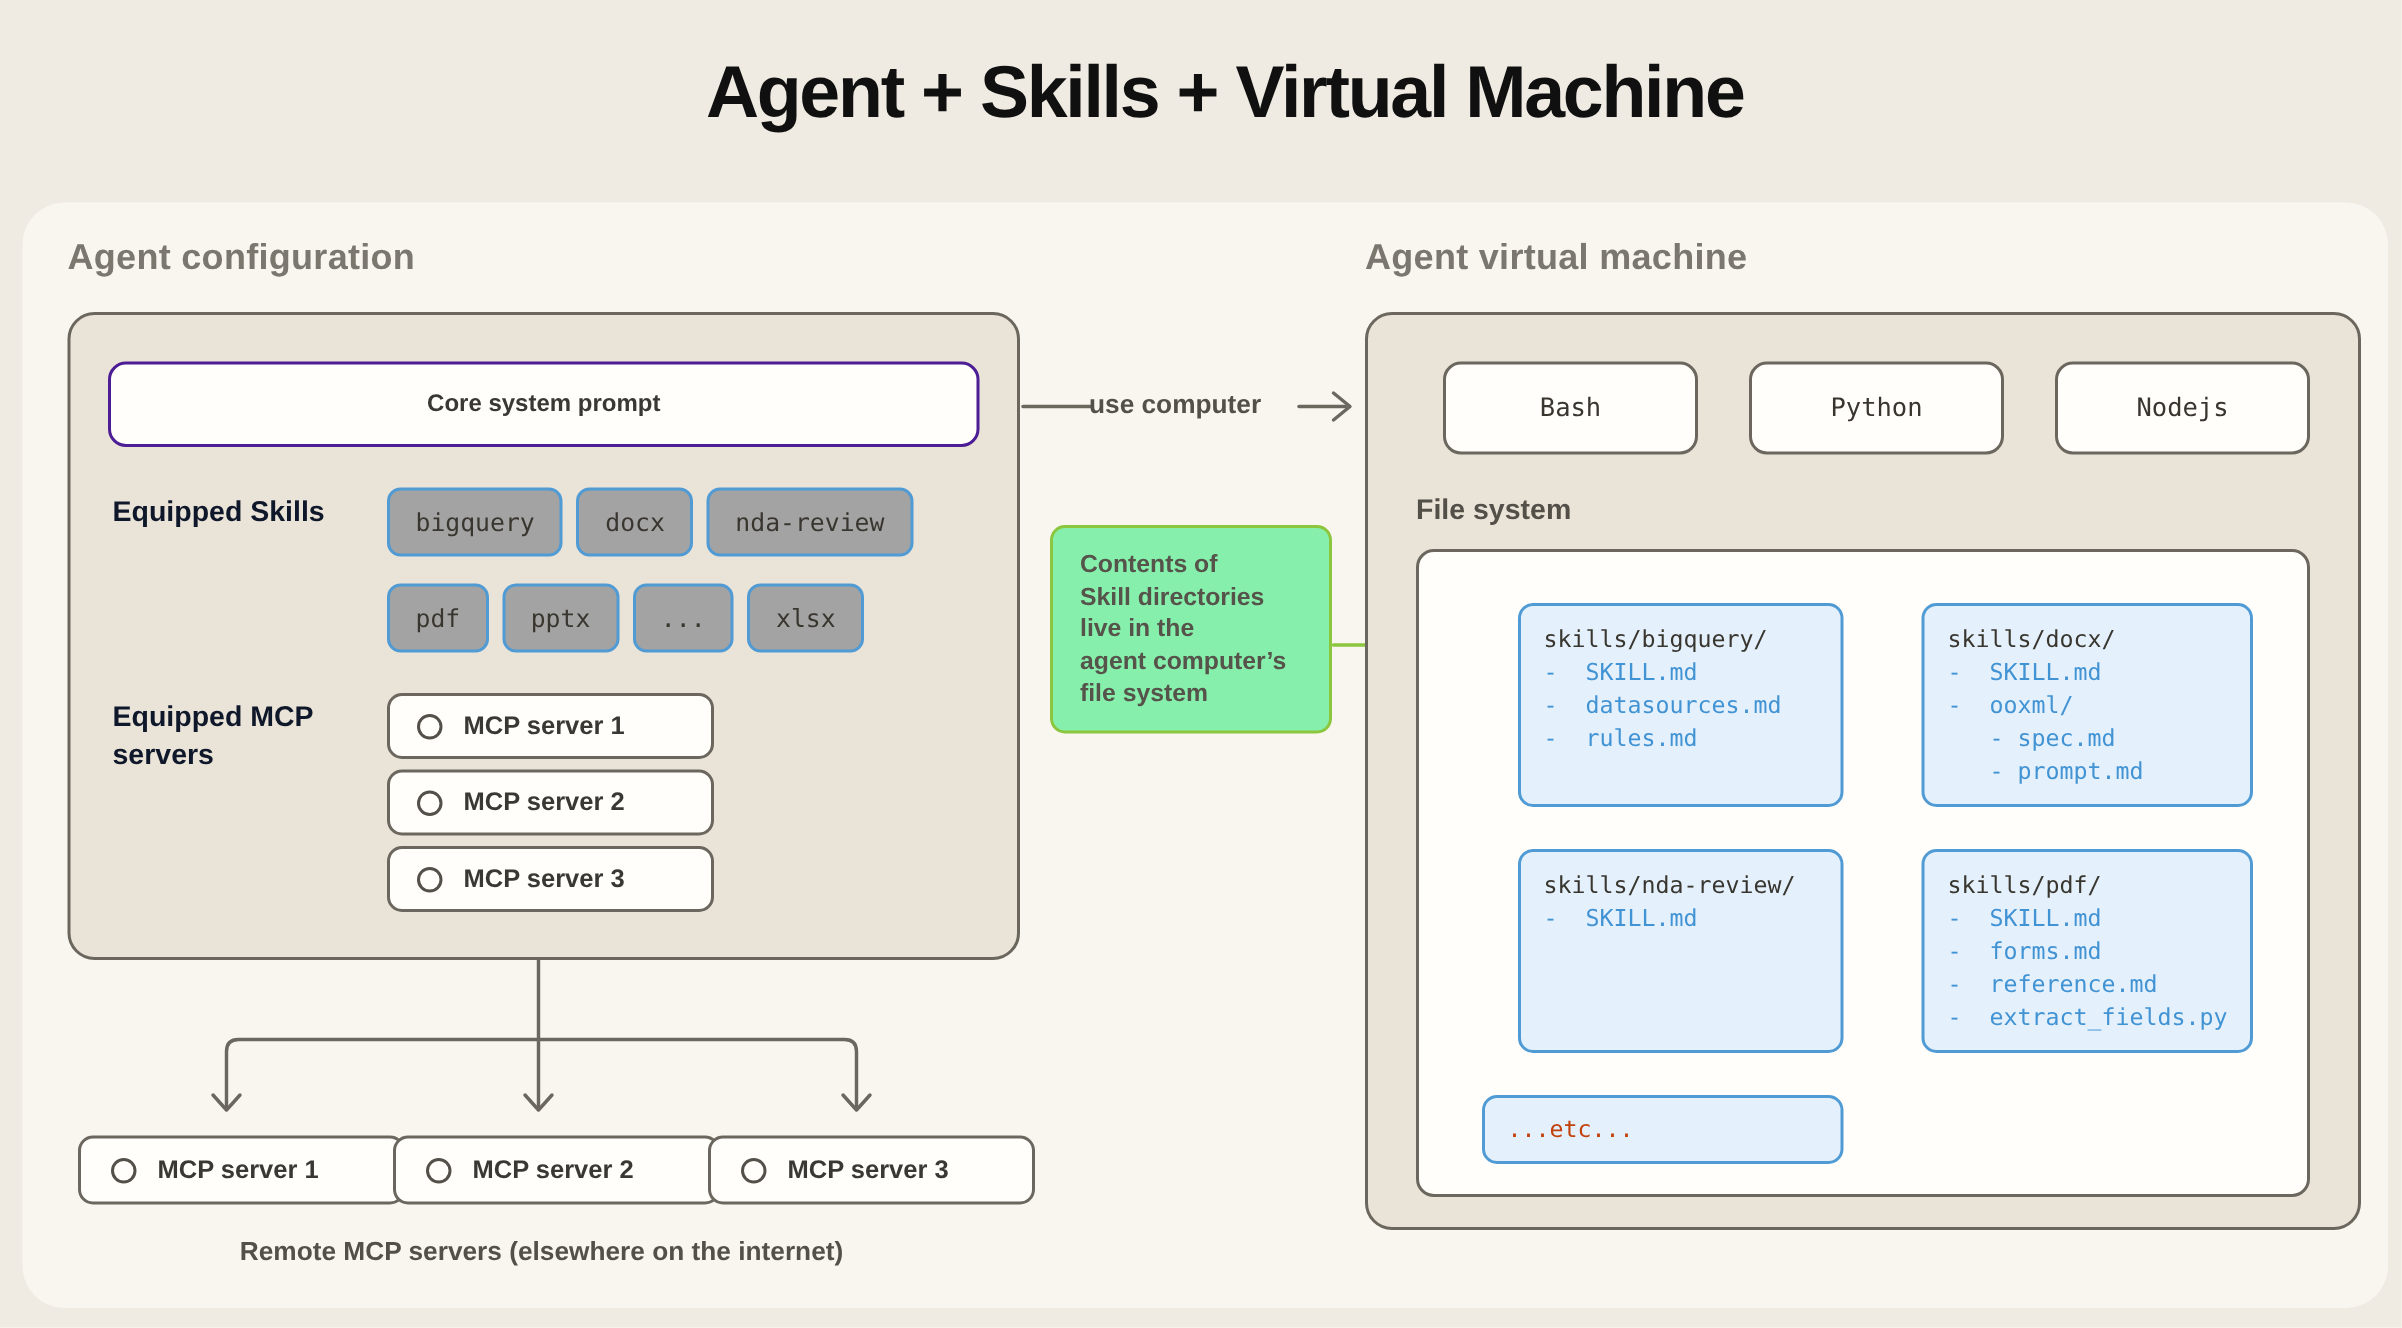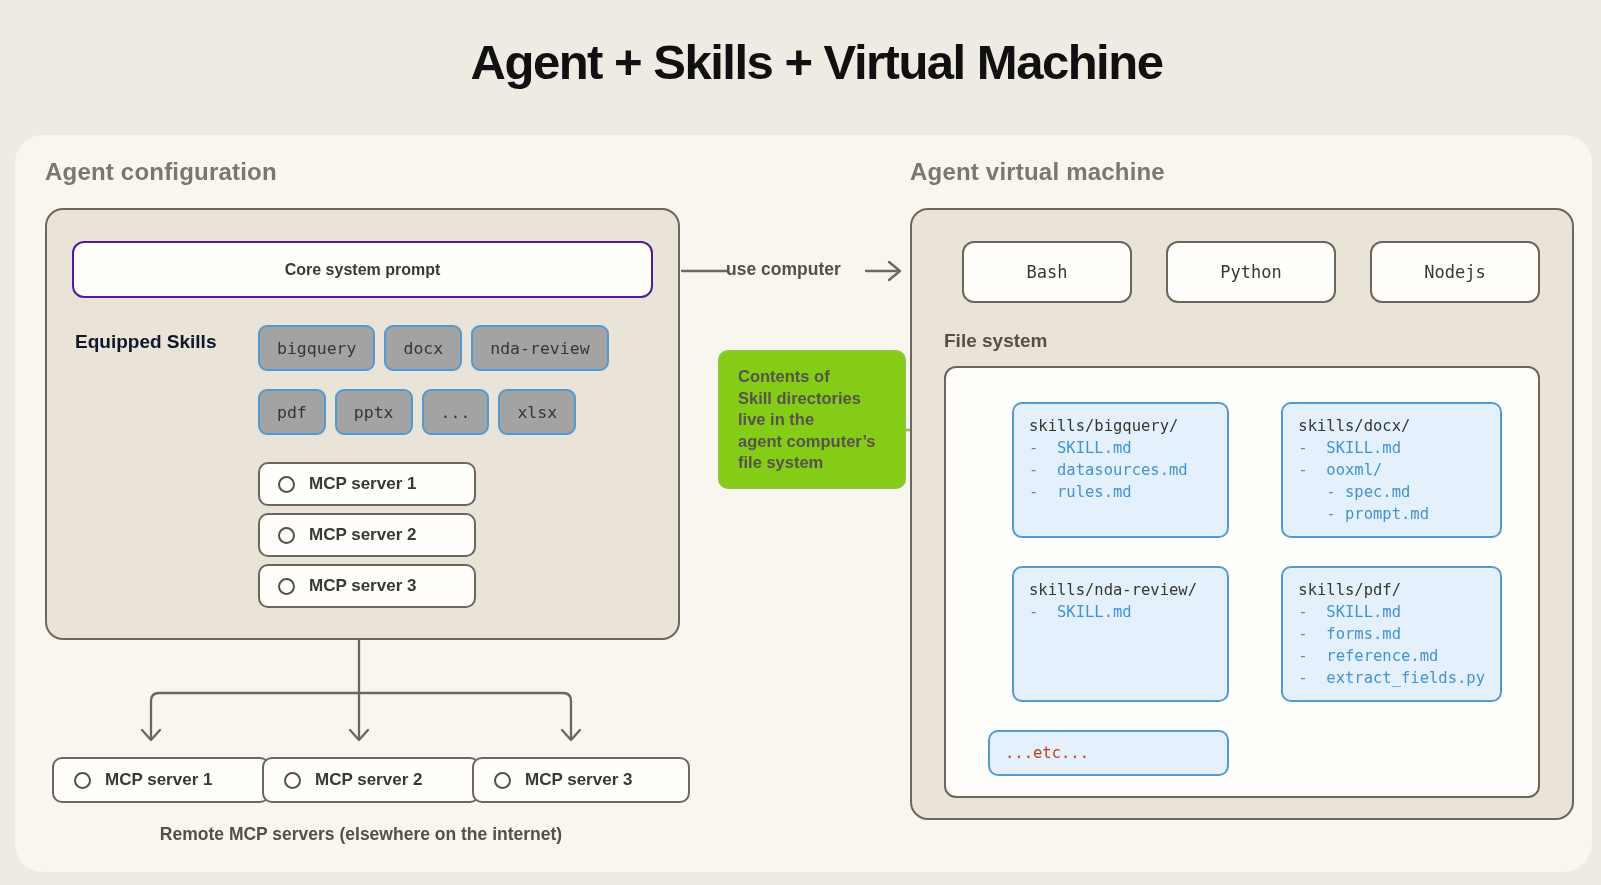--- a/index.html
+++ b/index.html
@@ -94,24 +94,24 @@
   }
 
   .use-computer-label{
     position:absolute;left:726px;top:259px;width:140px;
     text-align:left;
     font-size:17.5px;font-weight:bold;color:#53504a;
   }
 
   .callout{
     position:absolute;left:700px;top:350px;width:188px;height:139px;
-    background:#84cc16;border:2px solid #8cc63e;border-radius:10px;
+    background:#86efac;border:2px solid #8cc63e;border-radius:10px;
     padding:14px 0 0 18px;box-sizing:border-box;
     font-size:16.5px;font-weight:bold;color:#56534b;
-    line-height:21.5px;white-space:pre-line;margin-left:18px;
+    line-height:21.5px;white-space:pre-line;
   }
 
   .runtime-row{
     position:absolute;left:32px;top:31px;right:32px;
     display:flex;justify-content:space-between;margin-left:18px;
   }
   .runtime-box{
     width:166px;height:58px;
     background:#fffefa;border:2px solid #6b675e;border-radius:12px;
     display:flex;align-items:center;justify-content:center;
@@ -196,20 +196,22 @@
       <div class="chip">docx</div>
       <div class="chip">nda-review</div>
     </div>
     <div class="chip-row chip-row-2">
       <div class="chip">pdf</div>
       <div class="chip">pptx</div>
       <div class="chip">...</div>
       <div class="chip">xlsx</div>
     </div>
 
+    <div class="side-label mcp-label">Equipped MCP
+servers</div>
 
     <div class="mcp-stack">
       <div class="mcp-box">
         <span class="circle-icon"></span>
         <span>MCP server 1</span>
       </div>
       <div class="mcp-box">
         <span class="circle-icon"></span>
         <span>MCP server 2</span>
       </div>

